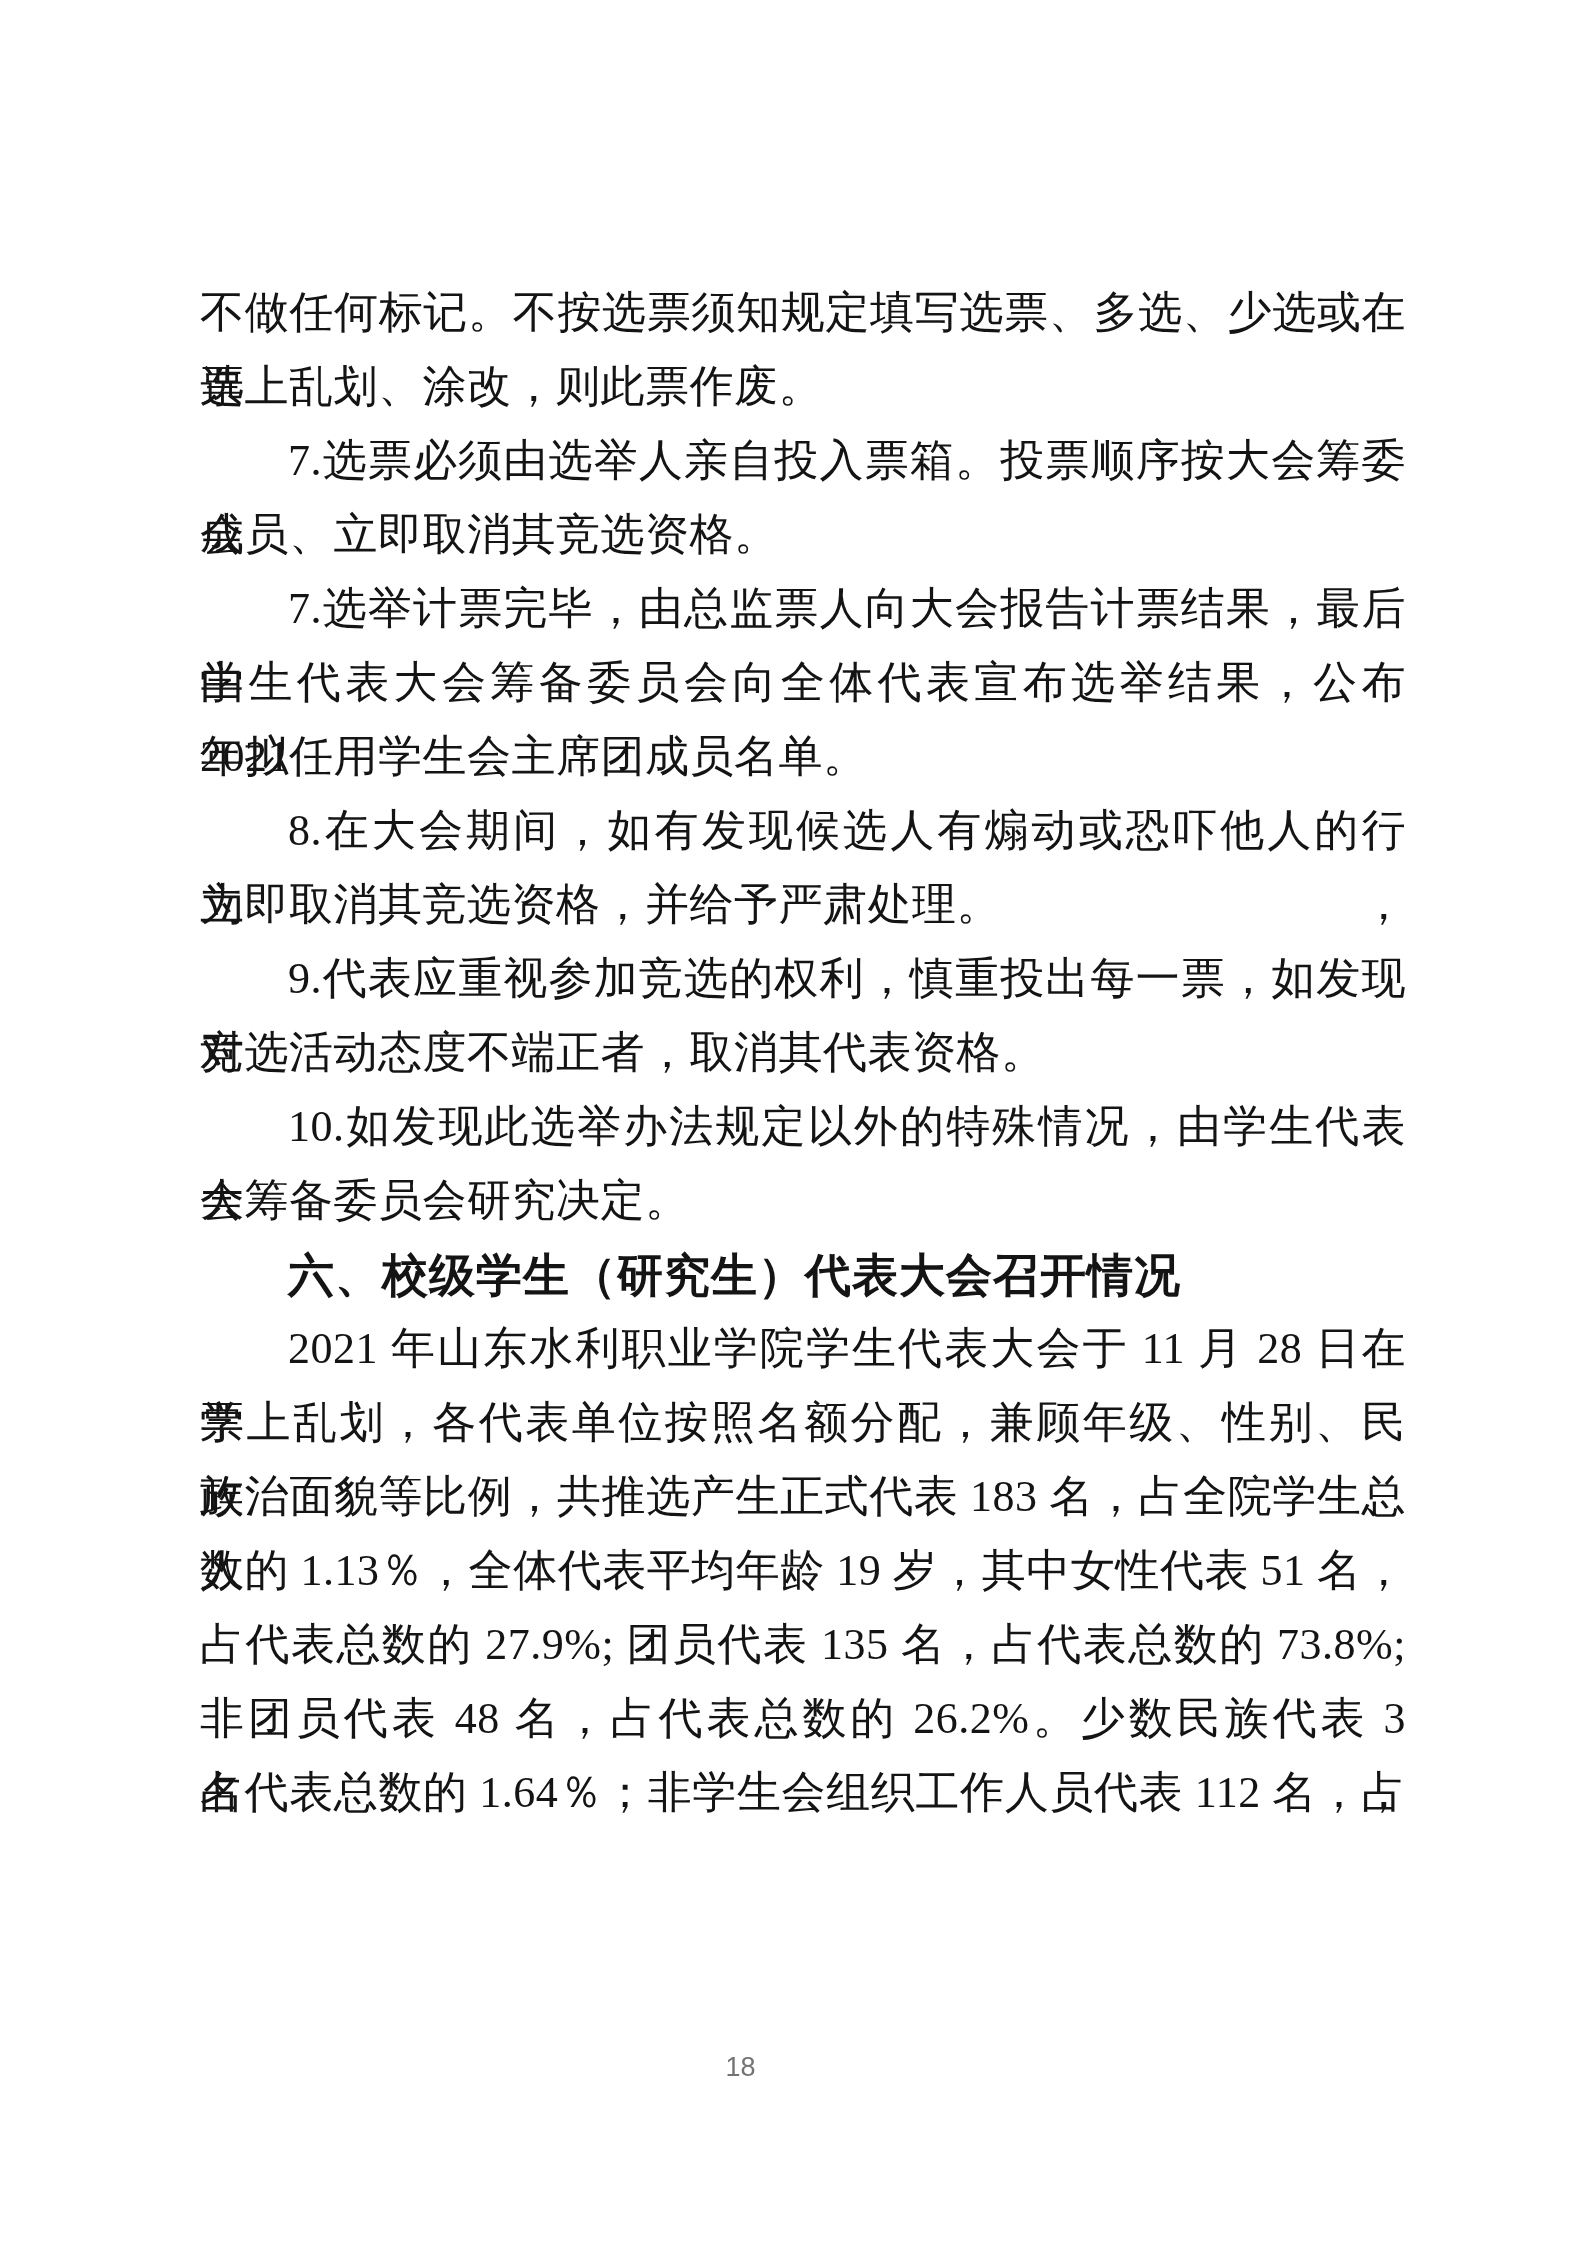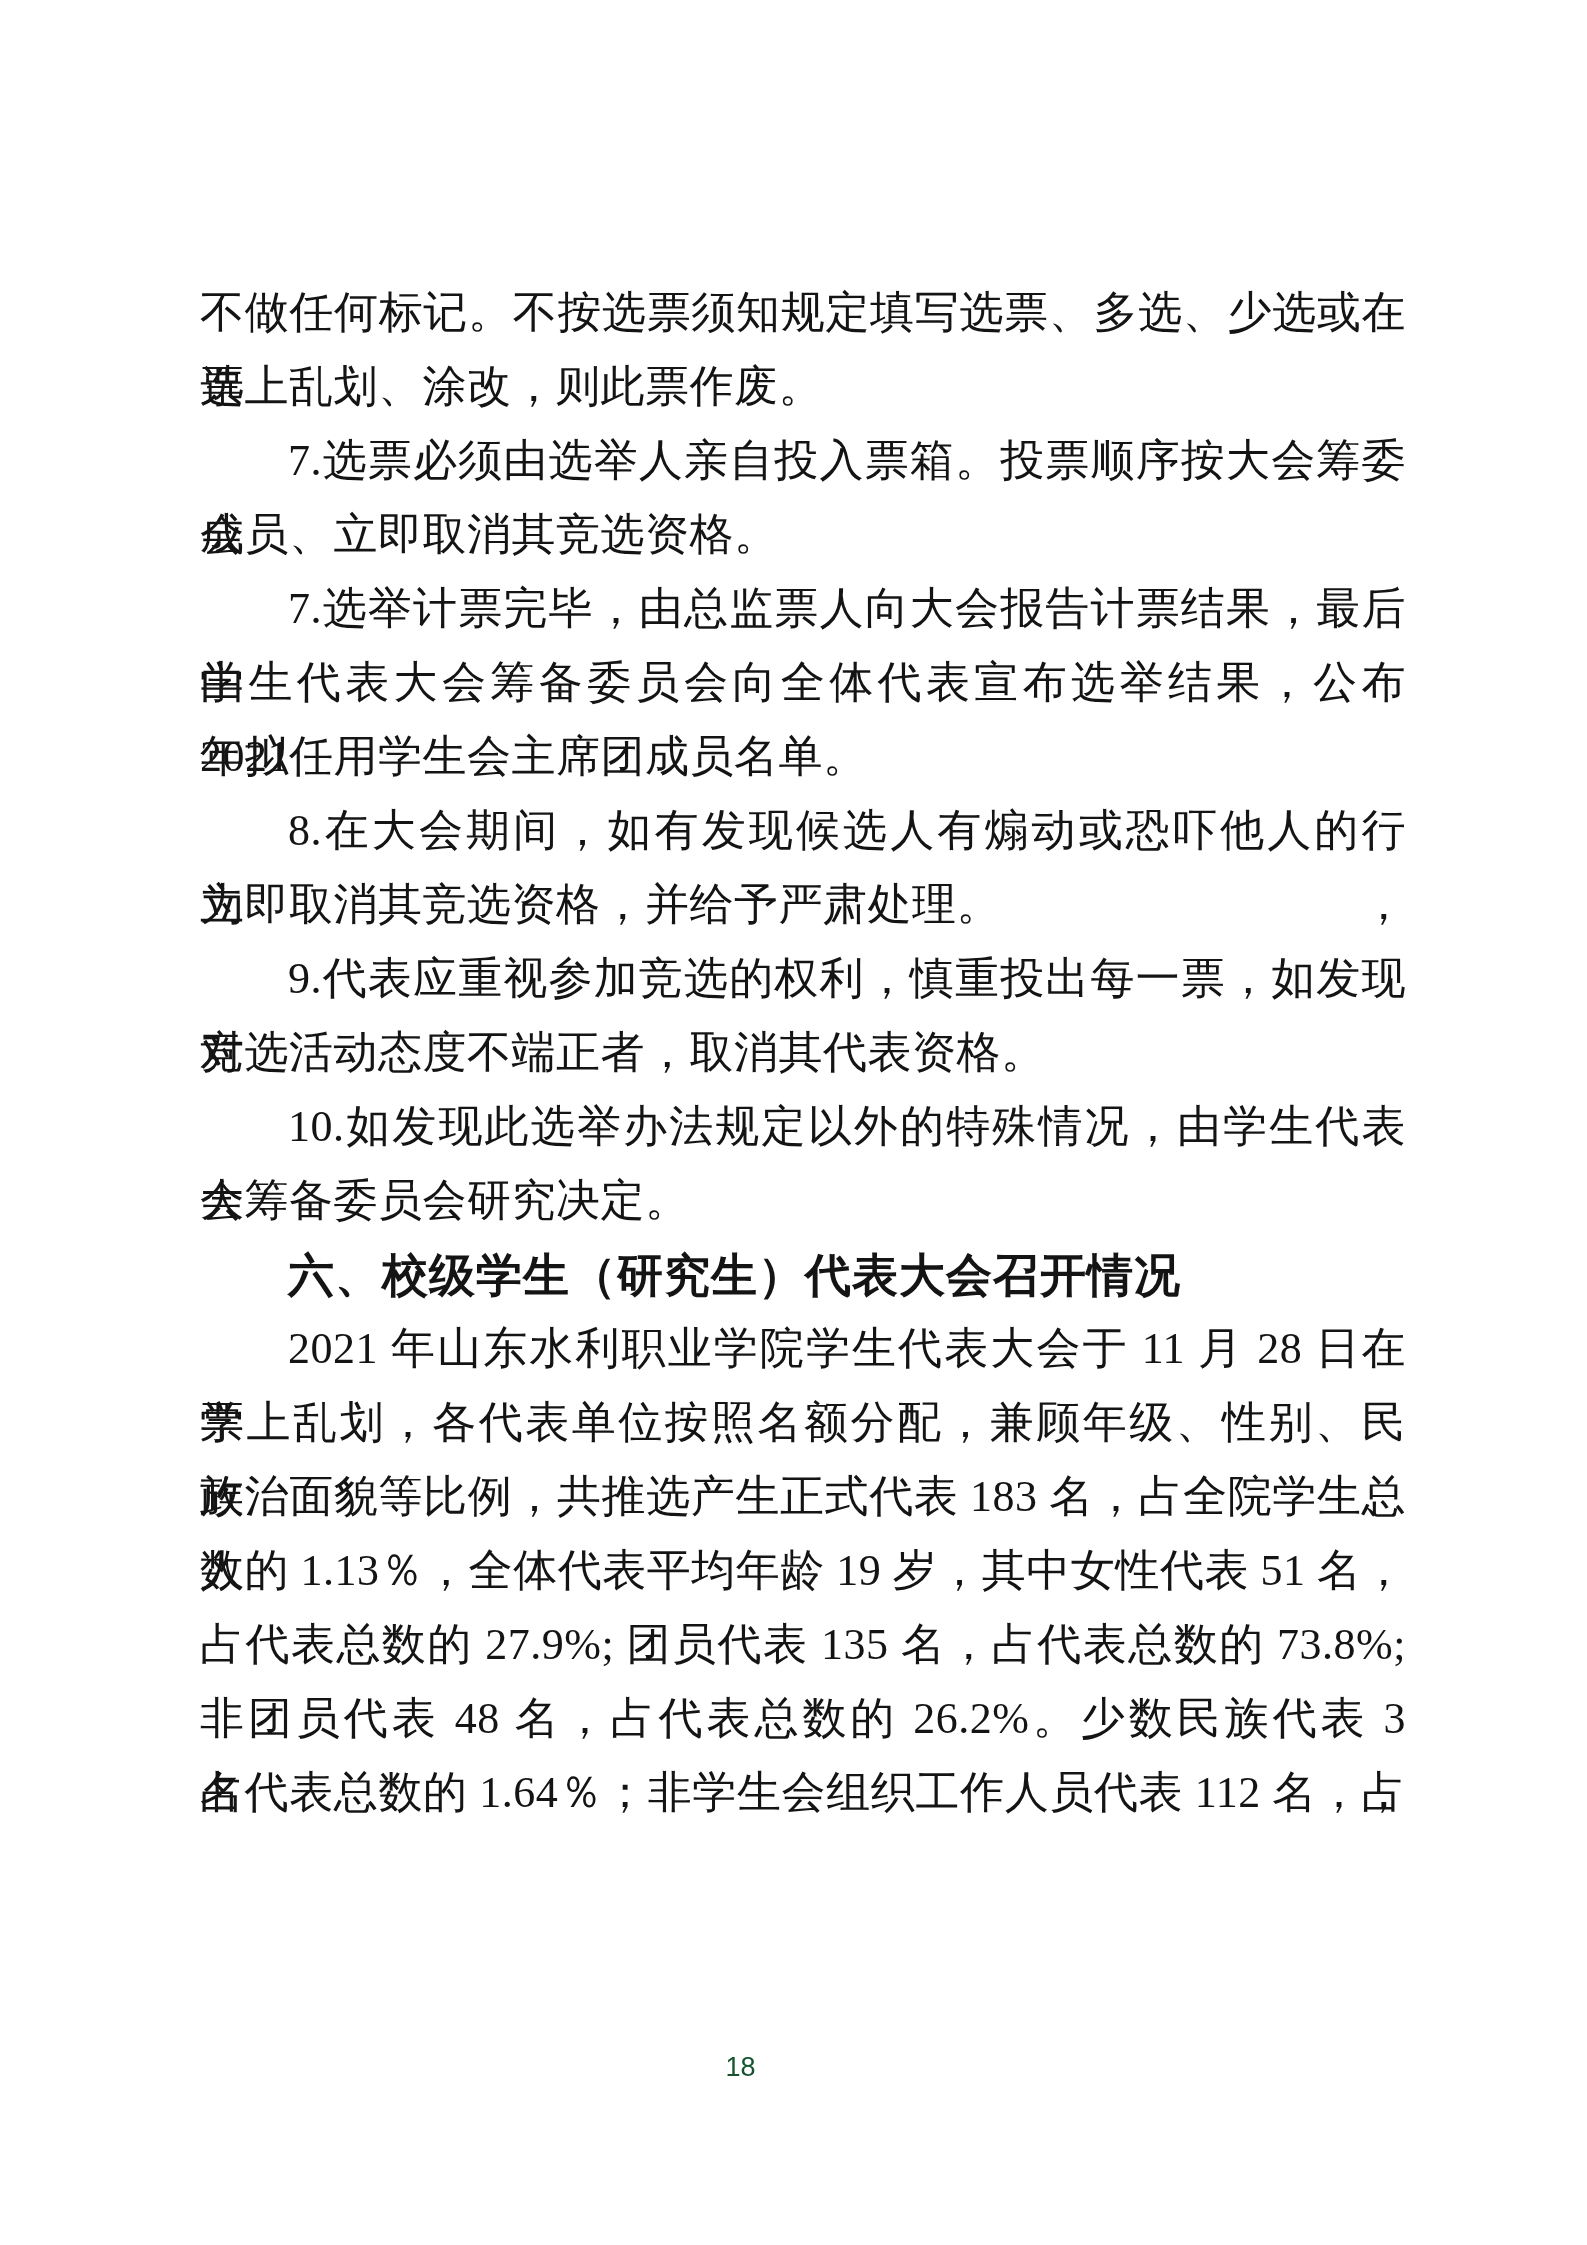--- a/index.html
+++ b/index.html
@@ -48,21 +48,21 @@
     letter-spacing: 1px;
   }
   .page-number {
     position: absolute;
     left: 0;
     width: 100%;
     top: 2052px;
     text-align: center;
     font-family: "Liberation Sans", "DejaVu Sans", sans-serif;
     font-size: 27px;
-    color: #14532d;
+    color: #737373;
   }
 </style>
 </head>
 <body>
 
 <div class="page">
   <div class="content">
     <div class="line j">不做任何标记。不按选票须知规定填写选票、多选、少选或在选</div>
     <div class="line">票上乱划、涂改，则此票作废。</div>
     <div class="line j ind">7.选票必须由选举人亲自投入票箱。投票顺序按大会筹委会</div>

